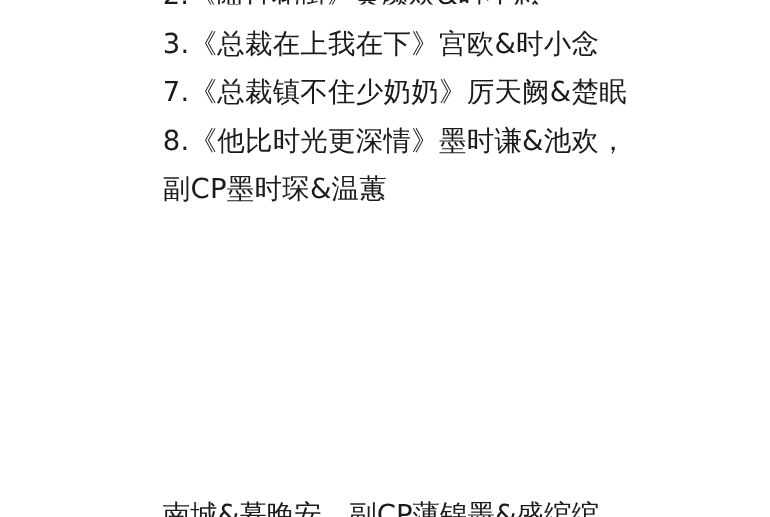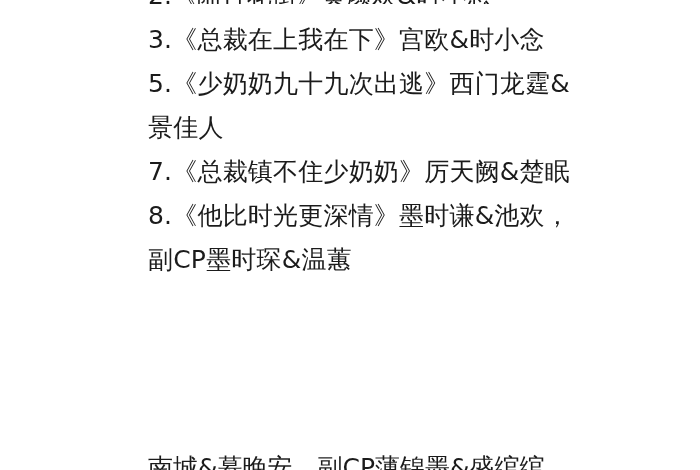--- a/index.html
+++ b/index.html
@@ -67,22 +67,20 @@
 <body>
 
 <div id="page">
 
   <div class="clipped-top">2.《陆行花街》黄颜欢&amp;时小念</div>
 
   <div class="spacer-top"></div>
 
   <ul class="list">
     <li class="entry">3.《总裁在上我在下》宫欧&amp;时小念</li>
-    <li class="entry">5.《少奶奶九十九次出逃》西门龙霆&amp;
-景佳人</li>
     <li class="entry">7.《总裁镇不住少奶奶》厉天阙&amp;楚眠</li>
     <li class="entry">8.《他比时光更深情》墨时谦&amp;池欢，
 副CP墨时琛&amp;温蕙</li>
 
   </ul>
 
   <div class="clipped-bottom">南城&amp;慕晚安，副CP薄锦墨&amp;盛绾绾</div>
 
 </div>
 

